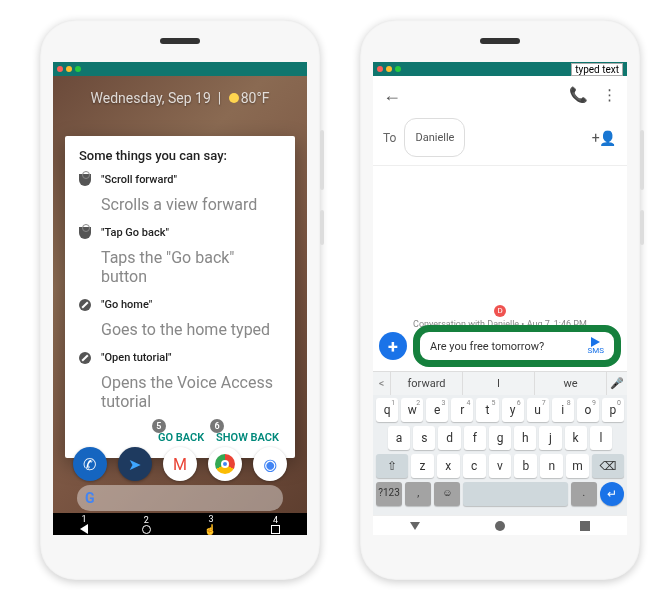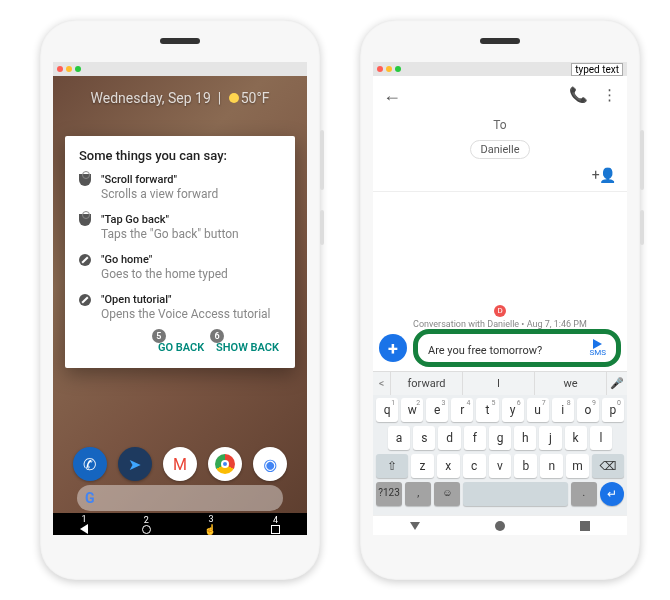--- a/index.html
+++ b/index.html
@@ -23,21 +23,21 @@
   .phone-left { left: 40px; top: 20px; }
   .phone-right { left: 360px; top: 20px; }
   .vol-btn { position:absolute; right:-4px; top:110px; width:4px; height:60px; background:#ddd; border-radius:2px;}
   .pwr-btn { position:absolute; right:-4px; top:190px; width:4px; height:35px; background:#ddd; border-radius:2px;}
   .earpiece { position:absolute; top:18px; left:50%; transform:translateX(-50%); width:40px; height:6px; background:#333; border-radius:3px;}
   .screen-wrap {
     position:absolute; top:42px; left:13px; right:13px; bottom:45px;
     background:#fff; overflow:hidden;
   }
   
-  .traffic { display:flex; gap:3px; padding:4px; background:#e5e5e5; border-bottom:1px solid #ddd; position:relative;}
+  .traffic { display:flex; gap:3px; padding:4px; background:#0f766e; border-bottom:1px solid #ddd; position:relative;}
   .dot { width:6px; height:6px; border-radius:50%; }
   .dot.r{background:#ff5f56;} .dot.y{background:#ffbd2e;} .dot.g{background:#27c93f;}
   .traffic-label { position:absolute; right:4px; top:1px; font-size:10px; background:#fff; border:1px solid #aaa; padding:0 3px;}
   
   .home-bg {
     position:absolute; top:14px; left:0; right:0; bottom:0;
     background: linear-gradient(135deg, #6b4a3a 0%, #8a6a52 30%, #7a5542 60%, #5c3d2e 100%);
   }
   .date-row {
     text-align:center; color:rgba(255,255,255,0.8); font-size:14px; padding:14px 0 6px;
@@ -50,21 +50,21 @@
     padding:12px 14px 6px;
   }
   .card-title { font-size:13px; font-weight:500; color:#222; margin-bottom:10px;}
   .hint { display:flex; gap:10px; margin-bottom:12px; align-items:flex-start;}
   .hint-ico { width:12px; height:12px; margin-top:1px; flex-shrink:0; }
   .hint-ico.tap { background:#555; border-radius:0 0 50% 50%; position:relative;}
   .hint-ico.tap::after{content:'';position:absolute;top:-3px;left:3px;width:6px;height:6px;border:1px solid #888;border-radius:50%;}
   .hint-ico.compass { background:#555; border-radius:50%; position:relative;}
   .hint-ico.compass::after{content:'';position:absolute;top:2px;left:5px;width:2px;height:8px;background:#fff;transform:rotate(45deg);}
   .hint-cmd { font-size:11px; font-weight:500; color:#222;}
-  .hint-desc { font-size:12px; color:#888; margin-top:1px;}
+  .hint-desc { font-size:16px; color:#888; margin-top:9px;}
   .card-actions { display:flex; justify-content:flex-end; gap:8px; padding:4px 0;}
   .card-btn { position:relative; font-size:11px; font-weight:600; color:#00897b; padding:4px 2px;}
   .num-badge {
     position:absolute; top:-8px; left:-4px; width:14px; height:14px;
     background:#777; color:#fff; font-size:9px; border-radius:50%;
     display:flex; align-items:center; justify-content:center;
   }
   .dock {
     position:absolute; bottom:54px; left:0; right:0; display:flex; justify-content:space-around; padding:0 14px;
   }
@@ -75,30 +75,30 @@
   .navbar-l .nb { display:flex; flex-direction:column; align-items:center; gap:0;}
   .tri{width:0;height:0;border-top:5px solid transparent;border-bottom:5px solid transparent;border-right:8px solid #fff;}
   .circ{width:9px;height:9px;border:1.5px solid #fff;border-radius:50%;}
   .sq{width:9px;height:9px;border:1.5px solid #fff;}
   
   .msg-app { position:absolute; top:14px; left:0; right:0; bottom:0; background:#fff; display:flex; flex-direction:column;}
   .app-header { display:flex; align-items:center; justify-content:space-between; padding:8px 10px;}
   .hdr-left, .hdr-right { display:flex; gap:14px; align-items:center;}
   .arrow-back { font-size:18px; color:#555;}
   .ico { color:#555; font-size:15px;}
-  .to-row { display:flex; align-items:center; padding:4px 10px 8px; border-bottom:1px solid #eee; gap:8px;flex-direction:column;}
+  .to-row { display:flex; align-items:center; padding:4px 10px 8px; border-bottom:1px solid #eee; gap:8px;}
   .to-lbl{font-size:12px; color:#666;}
-  .chip{border:1px solid #ddd; border-radius:12px; padding:2px 10px; font-size:11px; color:#555;}
+  .chip{border:1px solid #ddd; border-radius:12px; padding:12px 10px; font-size:11px; color:#555;}
   .addperson{margin-left:auto; color:#555; font-size:14px;}
   .conv-body{flex:1; position:relative;}
   .conv-meta{ position:absolute; bottom:42px; left:0; right:0; text-align:center; font-size:9px; color:#888;}
   .d-badge{display:inline-block;width:12px;height:12px;background:#ef5350;border-radius:50%;color:#fff;font-size:8px;line-height:12px;margin-bottom:2px;}
   .compose{position:absolute; bottom:4px; left:6px; right:6px; display:flex; align-items:center; gap:6px;}
   .plus-btn{width:28px;height:28px;background:#1a73e8;border-radius:50%;color:#fff;display:flex;align-items:center;justify-content:center;font-size:18px;font-weight:bold;}
-  .compose-field{flex:1;border:5px solid #15803d;border-radius:16px;padding:5px 10px;font-size:11px;color:#333;display:flex;align-items:flex-end;justify-content:space-between;}
+  .compose-field{flex:1;border:7px solid #15803d;border-radius:16px;padding:5px 10px;font-size:11px;color:#333;display:flex;align-items:center;justify-content:space-between;}
   .send-ico{color:#1a73e8;font-size:8px;text-align:center;line-height:1;}
   .send-ico .tri-r{display:block;width:0;height:0;border-top:5px solid transparent;border-bottom:5px solid transparent;border-left:9px solid #1a73e8;margin:0 auto;}
   .suggestions{display:flex;border-top:1px solid #ddd;background:#f1f3f4;}
   .sug{flex:1;text-align:center;padding:5px 0;font-size:11px;color:#444;border-right:1px solid #ddd;}
   .sug:first-child{flex:0 0 18px;color:#888;}
   .sug:last-child{border-right:none;flex:0 0 20px;}
   .kbd{background:#eceff1;padding:3px 3px 5px;}
   .krow{display:flex;gap:3px;justify-content:center;margin-bottom:4px;}
   .key{background:#fff;border-radius:3px;box-shadow:0 1px 1px rgba(0,0,0,0.2);flex:1;text-align:center;padding:5px 0;font-size:12px;color:#333;position:relative;}
   .key .sup{position:absolute;top:1px;right:3px;font-size:7px;color:#888;}
@@ -120,21 +120,21 @@
   <div class="earpiece"></div>
   <div class="screen-wrap">
     <div class="traffic">
       <div class="dot r"></div>
       <div class="dot y"></div>
       <div class="dot g"></div>
     </div>
     <div class="home-bg">
       <div class="date-row">
         <span>Wednesday, Sep 19</span>
-        &nbsp;|&nbsp;<span class="weather-dot"></span><span>50°F</span>
+        &nbsp;|&nbsp;<span class="weather-dot"></span><span>80°F</span>
       </div>
 
       <div class="card">
         <div class="card-title">Some things you can say:</div>
         <div id="hints">
             <div class="hint">
               <div class="hint-ico tap"></div>
   <div>
                 <div class="hint-cmd">"Scroll forward"</div>
   <div class="hint-desc">Scrolls a view forward</div>

